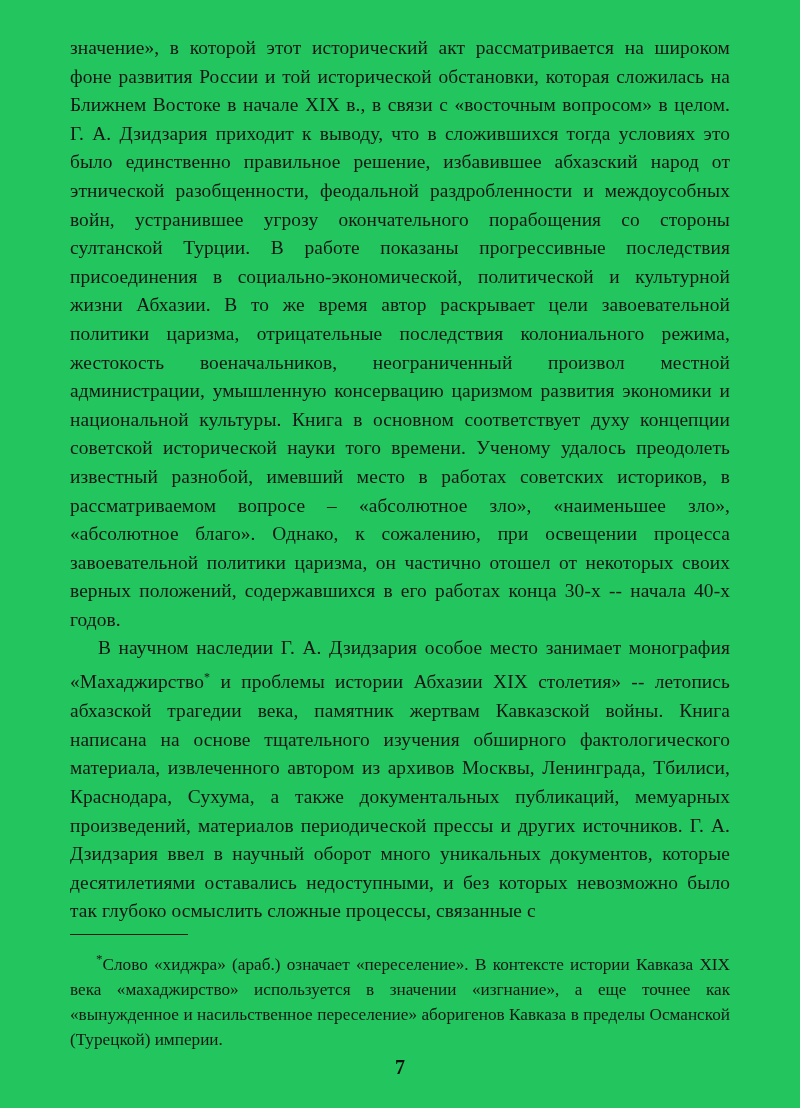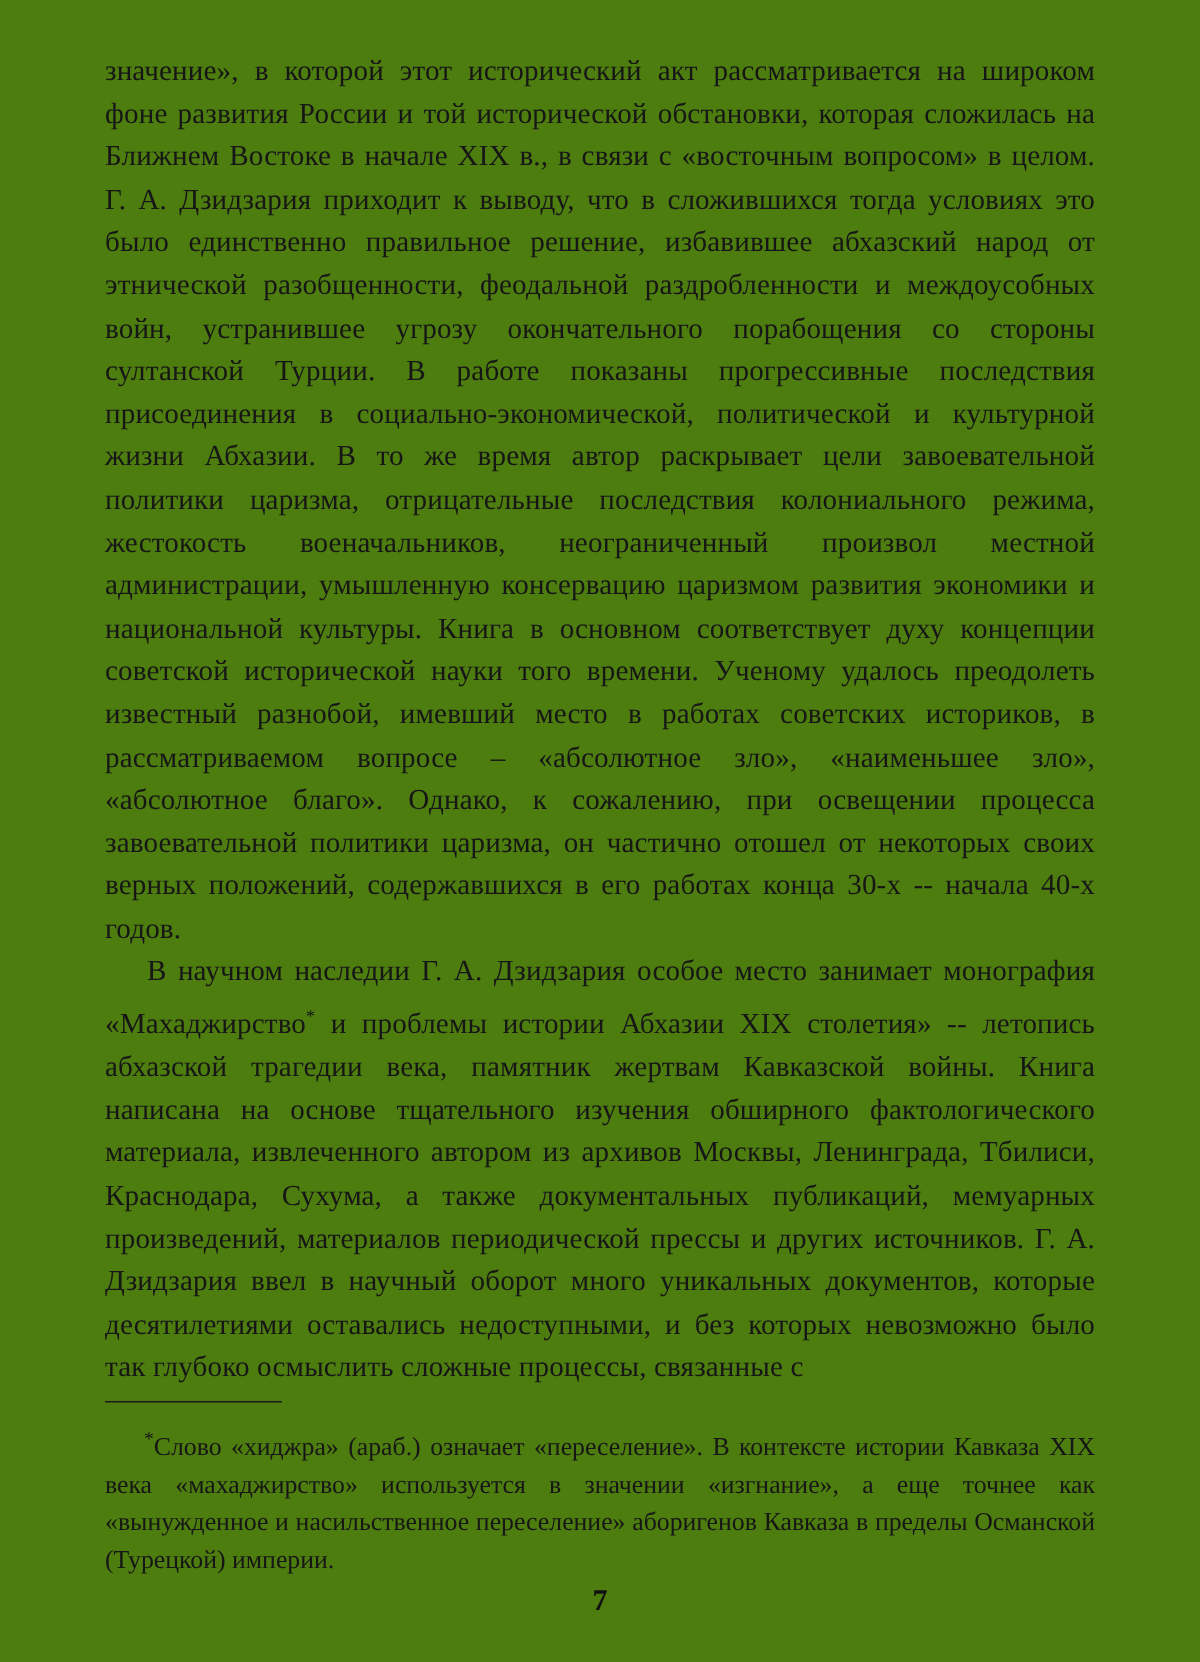--- a/index.html
+++ b/index.html
@@ -14,21 +14,21 @@
     font-family: "Liberation Serif", serif;
     color: #161616;
     overflow: hidden;
   }
   .page {
     position: absolute;
     left: 0;
     top: 0;
     width: 800px;
     height: 1108px;
-    background: #4d7c0f;
+    background: #22c55e;
   }
   .content {
     position: absolute;
     left: 70px;
     top: 34px;
     width: 660px;
   }
   p.body-par {
     margin: 0;
     font-size: 19.4px;

